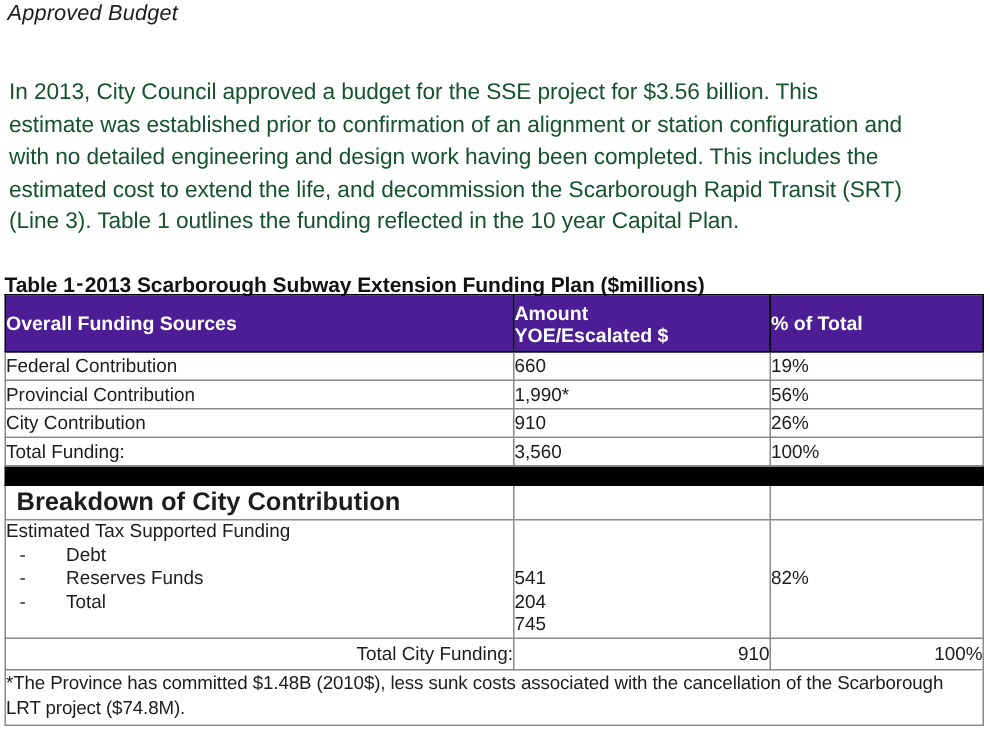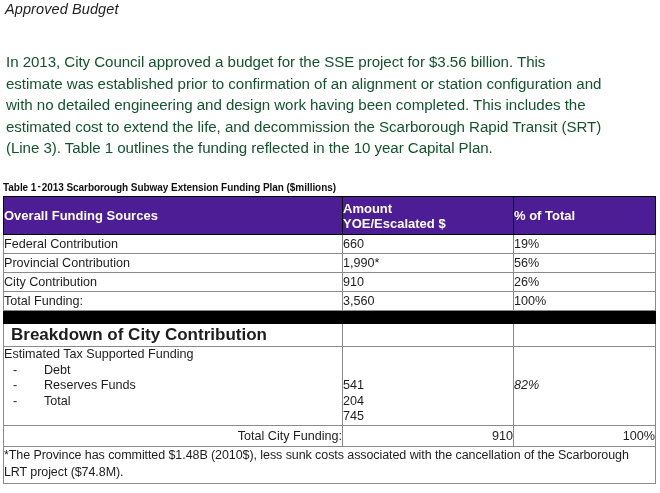--- a/index.html
+++ b/index.html
@@ -46,21 +46,21 @@
     line-height: 21.6px;
     color: #14532d;
     letter-spacing: -0.05px;
   }
 
   
   .table-caption {
     position: absolute;
     left: 3px;
     top: 180px;
-    font-size: 10px;
+    font-size: 14px;
     font-weight: bold;
     color: #111111;
     white-space: nowrap;
     letter-spacing: -0.05px;
   }
   .table-caption .cap-dash {
     display: inline-block;
     vertical-align: 1.5px;
     padding: 0 1px;
   }
@@ -190,21 +190,21 @@
   .taxblock-pct {
     text-align: right;
     padding-right: 6px;
     padding-top: 2px;
     line-height: 15.5px;
   }
   .taxblock-pct .pct-spacer {
     display: block;
     visibility: hidden;
   }
-  .taxblock-pct .pct-val { display: block; font-style: italic; }
+  .taxblock-pct .pct-val { display: block; }
 
   
   .totalcity-row td { height: 20px; text-align: right; }
 
   
   .footnote-row td {
     height: 36px;
     vertical-align: top;
   }
   .footnote-cell {

